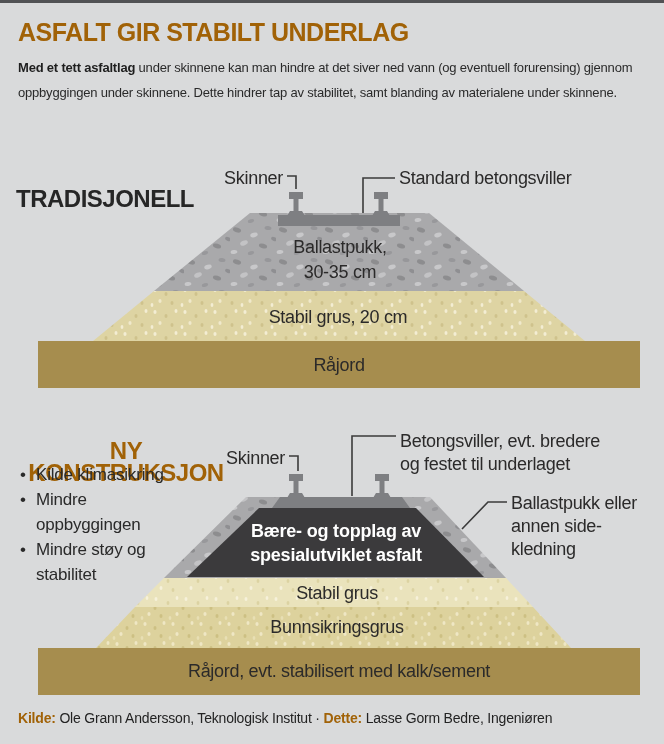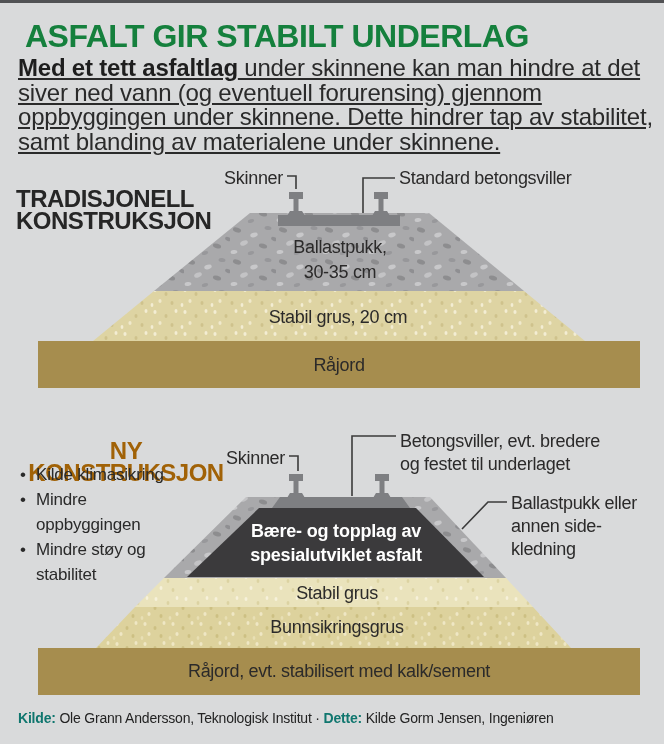--- a/index.html
+++ b/index.html
@@ -8,50 +8,49 @@
     width:664px;height:744px;
     background:#d9dadb;
     font-family:"Liberation Sans", sans-serif;
     overflow:hidden;
   }
   .topbar{
     position:absolute;left:0;top:0;width:664px;height:3px;
     background:#515254;
   }
   .title{
-    position:absolute;left:25px;top:18px;width:630px;
-    font-size:32px;font-weight:bold;letter-spacing:-0.5px;
-    color:#15803d;
+    position:absolute;left:18px;top:18px;width:630px;
+    font-size:25px;font-weight:bold;letter-spacing:-0.5px;
+    color:#a16207;
   }
   .intro{
     position:absolute;left:18px;top:56px;width:645px;
-    font-size:24px;line-height:24.5px;color:#2a2a2a;
+    font-size:13px;line-height:24.5px;color:#2a2a2a;
     letter-spacing:-0.2px;
-    text-decoration:underline;
   }
   .intro b{color:#1e1e1e;}
   .diagram-heading{
     position:absolute;left:16px;width:200px;
     font-size:24px;line-height:22px;font-weight:bold;
     letter-spacing:-0.5px;color:#262626;
   }
   .heading-trad{top:188px;}
   .heading-new{top:440px;color:#a16207;width:220px;text-align:center;}
   .bullets{
     position:absolute;left:20px;top:462px;width:170px;
     font-size:17px;line-height:25px;color:#2a2a2a;letter-spacing:-0.2px;
   }
   .bullet-item{display:flex;}
   .bullet-dot{width:16px;flex:0 0 16px;color:#2a2a2a;}
   .bullet-text{flex:1;}
   .footer{
     position:absolute;left:18px;top:710px;width:640px;
     font-size:14px;color:#232323;letter-spacing:-0.2px;
   }
-  .footer b{color:#0f766e;}
+  .footer b{color:#a16207;}
   svg{position:absolute;left:0;top:0;}
   .svg-label{
     font-family:"Liberation Sans", sans-serif;
     font-size:18px;fill:#2b2a2a;letter-spacing:-0.3px;
   }
   .svg-label-white{
     font-family:"Liberation Sans", sans-serif;
     font-size:18px;font-weight:bold;fill:#ffffff;letter-spacing:-0.2px;
   }
   .leader{fill:none;stroke:#3b3b3b;stroke-width:1.6;}
@@ -62,21 +61,20 @@
 <div class="canvas">
 
   <div class="topbar"></div>
 
   <div class="title">ASFALT GIR STABILT UNDERLAG</div>
 
   <div class="intro"><b>Med et tett asfaltlag</b><span> under skinnene kan man hindre at det siver ned vann (og eventuell forurensing) gjennom oppbyggingen under skinnene. Dette hindrer tap av stabilitet, samt blanding av materialene under skinnene.</span></div>
 
   <div class="diagram-heading heading-trad">
     <div>TRADISJONELL</div>
-    <div>KONSTRUKSJON</div>
   </div>
 
   <div class="diagram-heading heading-new">NY KONSTRUKSJON</div>
 
   <div class="bullets">
     <div class="bullet-item">
       <span class="bullet-dot">•</span>
       <span class="bullet-text">Kilde klimasikring</span>
     </div>
     <div class="bullet-item">
@@ -190,15 +188,15 @@
       <text class="svg-label" x="511" y="532" text-anchor="start">annen side-</text>
       <text class="svg-label" x="511" y="555" text-anchor="start">kledning</text>
       <text class="svg-label-white" x="336" y="537" text-anchor="middle">Bære- og topplag av</text>
       <text class="svg-label-white" x="336" y="561" text-anchor="middle">spesialutviklet asfalt</text>
       <text class="svg-label" x="337" y="599" text-anchor="middle">Stabil grus</text>
       <text class="svg-label" x="337" y="633" text-anchor="middle">Bunnsikringsgrus</text>
       <text class="svg-label" x="339" y="677" text-anchor="middle">Råjord, evt. stabilisert med kalk/sement</text>
     </g>
   </svg>
 
-  <div class="footer"><b>Kilde:</b><span> Ole Grann Andersson, Teknologisk Institut · </span><b>Dette:</b><span> Kilde Gorm Jensen, Ingeniøren</span></div>
+  <div class="footer"><b>Kilde:</b><span> Ole Grann Andersson, Teknologisk Institut · </span><b>Dette:</b><span> Lasse Gorm Bedre, Ingeniøren</span></div>
 
 </div>
 
 </body></html>

